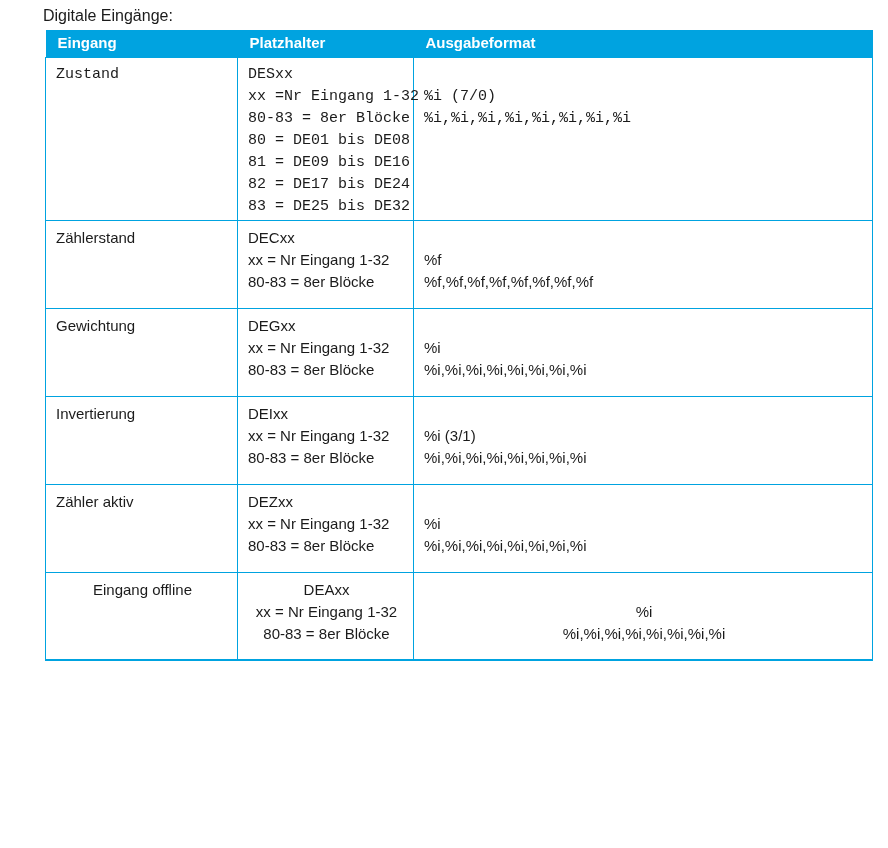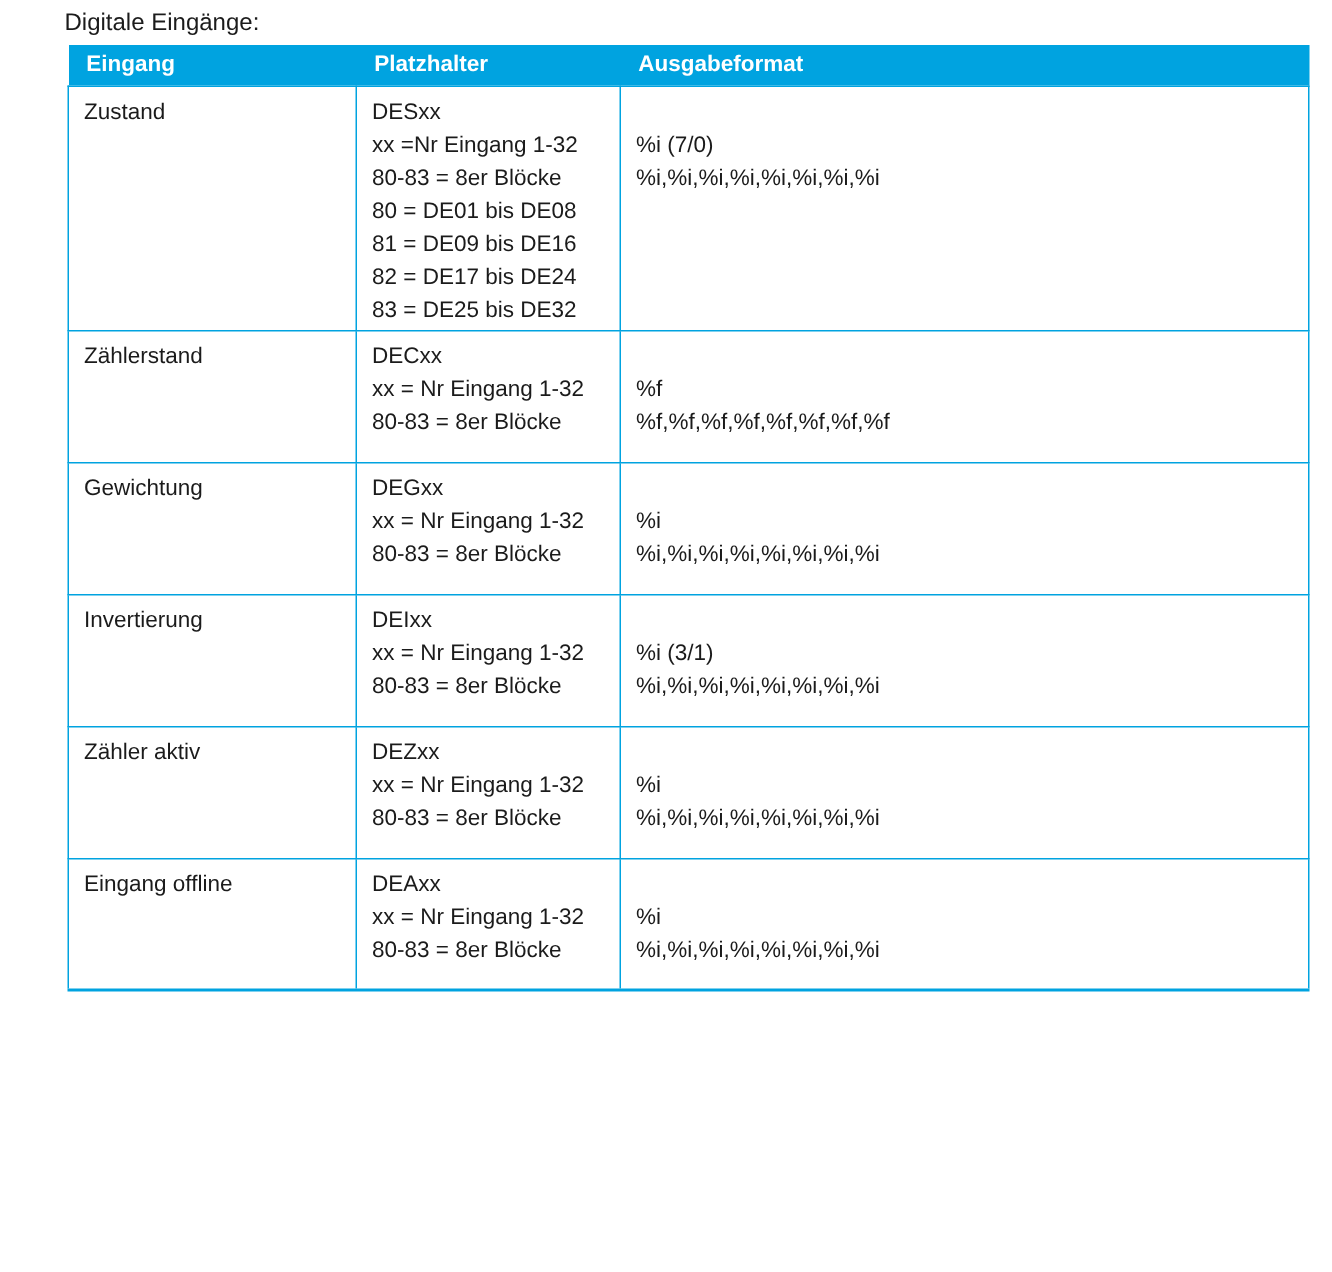--- a/index.html
+++ b/index.html
@@ -43,23 +43,23 @@
     vertical-align: middle;
     border: none;
   }
   tbody td {
     border: 1px solid var(--accent);
     vertical-align: top;
     padding: 6px 8px 14px 10px;
     font-size: 15px;
   }
   tbody tr { height: 88px; }
-  tbody tr.tall { height: 156px; }
+  tbody tr.tall { height: 156px; font-family: Liberation Mono, monospace; }
   tbody tr.tall td { padding-bottom: 2px; }
-  tbody tr:last-child td { border-bottom: 2px solid var(--accent); }
+  tbody tr:last-child td { border-bottom: 2px solid var(--accent); text-align: center; }
   .line {
     line-height: 22px;
     white-space: pre;
   }
 </style>
 </head>
 <body>
 
 <div class="page">
   <div class="title">Digitale Eingänge:</div>

